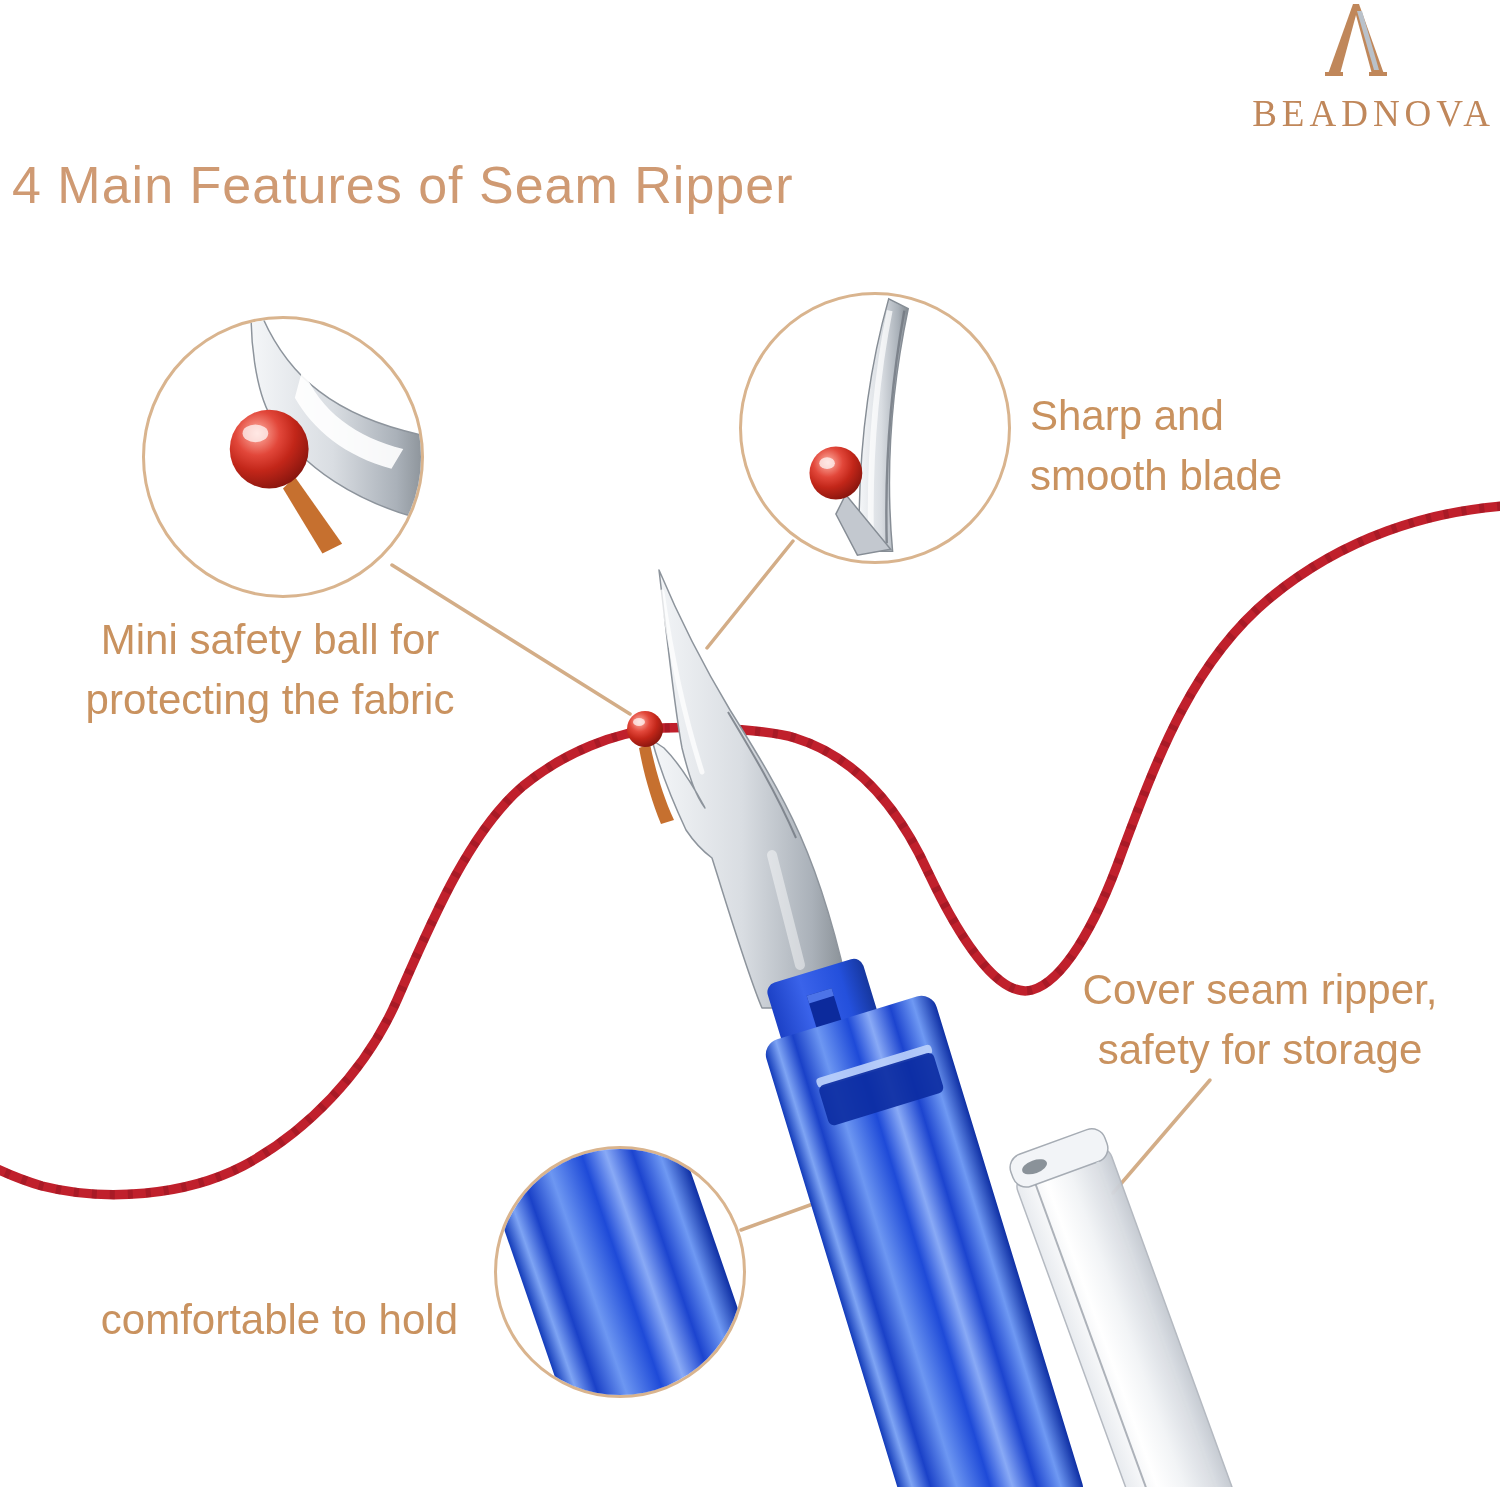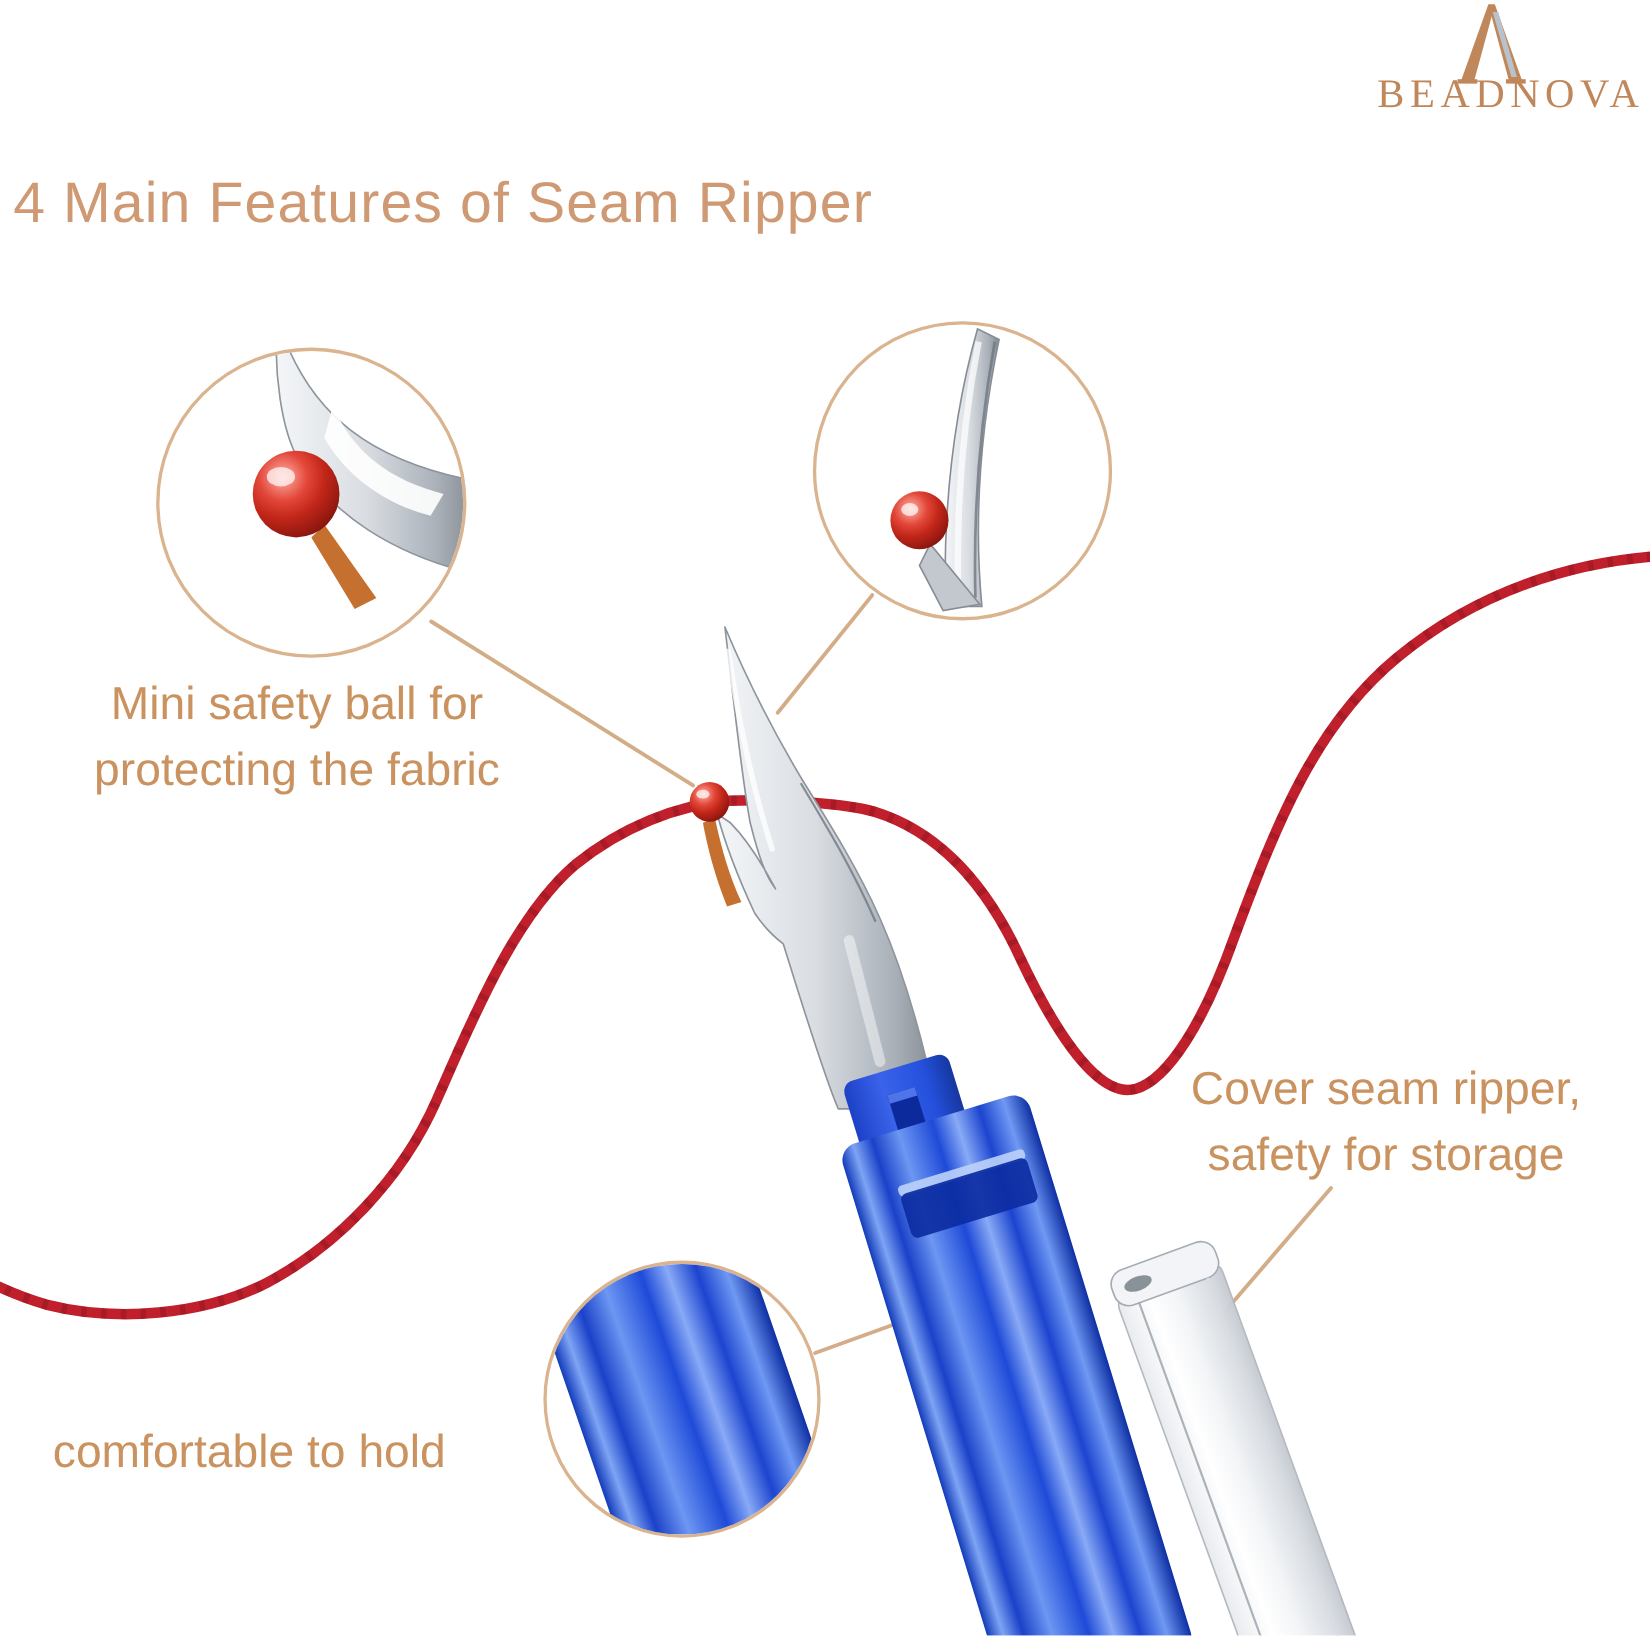--- a/index.html
+++ b/index.html
@@ -1,34 +1,34 @@
 <!DOCTYPE html>
 <html style="--accent: #c9925f; --title-tan: #cf9a73; --logo-gold: #c0875a; --callout-line: #d3ad87; --circle-border: #d9b48e; --thread-red: #c0202c; --thread-dark: #8c1420; --handle-blue: #2350de; --metal-gray: #aab1b9; --amber: #c06018;"><head>
 <meta charset="utf-8">
 <style>
   html,body{margin:0;padding:0;background:#fff;}
   .page{position:relative;width:1500px;height:1487px;background:#ffffff;overflow:hidden;
         font-family:"Liberation Sans",sans-serif;}
   .title{position:absolute;left:12px;top:120px;width:100%;text-align:left;
          font-size:52px;font-weight:400;letter-spacing:1px;color:var(--title-tan,#cf9a73);}
   .logo-mark{position:absolute;left:1322px;top:2px;width:68px;height:76px;}
-  .logo-text{position:absolute;left:1210px;top:64px;width:285px;text-align:right;
+  .logo-text{position:absolute;left:1210px;top:92px;width:285px;text-align:right;
              font-family:"Liberation Serif",serif;font-size:37px;letter-spacing:5px;
              color:var(--logo-gold,#c0875a);}
   .scene{position:absolute;left:0;top:0;}
   .zoom-circle{position:absolute;border:3px solid var(--circle-border,#d9b48e);
                border-radius:50%;overflow:hidden;background:#fff;box-sizing:border-box;}
   #circle-ball{left:142px;top:316px;width:282px;height:282px;}
   #circle-blade{left:739px;top:292px;width:272px;height:272px;}
   #circle-grip{left:494px;top:1146px;width:252px;height:252px;}
   .feature-label{position:absolute;color:var(--accent,#c9925f);font-size:42px;line-height:1.42;}
   #label-blade{left:1030px;top:386px;width:310px;text-align:left;}
   #label-ball{left:35px;top:610px;width:470px;text-align:center;}
   #label-cover{left:1055px;top:960px;width:410px;text-align:center;}
-  #label-grip{left:48px;top:1290px;width:410px;text-align:left;}
+  #label-grip{left:48px;top:1290px;width:410px;text-align:right;}
 </style>
 </head>
 <body>
 
 <div class="page">
 
   <svg width="0" height="0" style="position:absolute">
     <defs>
       <linearGradient id="metalG" x1="0" y1="0" x2="1" y2="0">
         <stop offset="0" stop-color="#f4f6f8"></stop>
@@ -161,20 +161,24 @@
   </div>
 
   <div class="zoom-circle" id="circle-grip">
     <svg width="246" height="246" viewBox="0 0 252 252">
       <g transform="rotate(-19 126 126)">
         <rect x="28" y="-50" width="200" height="360" fill="url(#handleG)"></rect>
       </g>
     </svg>
   </div>
 
+  <div class="feature-label" id="label-blade">
+    <span>Sharp and</span><br>
+    <span>smooth blade</span>
+  </div>
   <div class="feature-label" id="label-cover">
     <span>Cover seam ripper,</span><br>
     <span>safety for storage</span>
   </div>
   <div class="feature-label" id="label-ball">
     <span>Mini safety ball for</span><br>
     <span>protecting the fabric</span>
   </div>
   <div class="feature-label" id="label-grip">
     <span>comfortable to hold</span>

